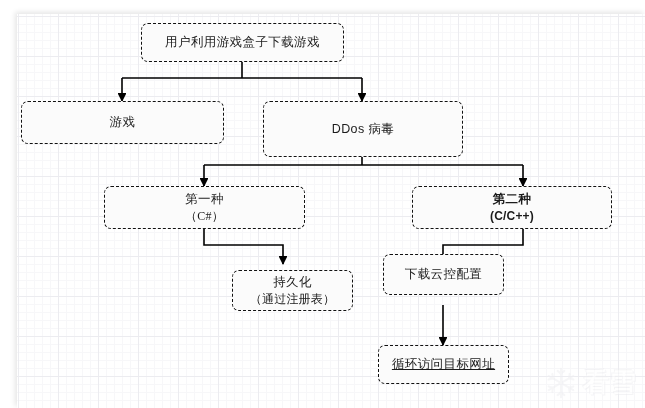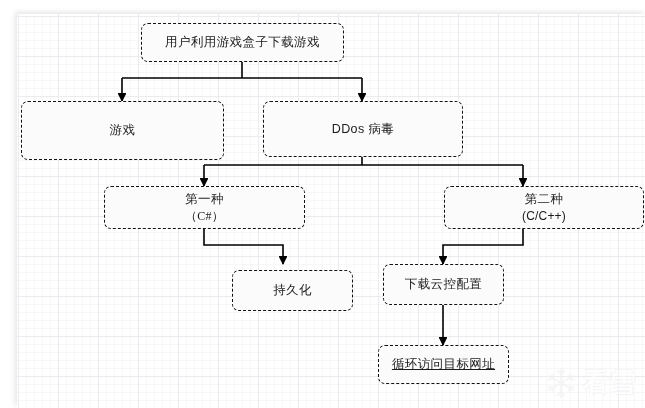--- a/index.html
+++ b/index.html
@@ -113,43 +113,44 @@
       <path d="M 523 228 L 523 245 L 443 245 L 443 264" marker-end="url(#arrow)"></path>
 
       <path d="M 443 305 L 443 345" marker-end="url(#arrow)"></path>
     </g>
   </svg>
 
   <div class="node" style="left:141px; top:23px; width:203px; height:39px;">
     <div>用户利用游戏盒子下载游戏</div>
   </div>
 
-  <div class="node" style="left:21px; top:101px; width:203px; height:59px;">
+  <div class="node" style="left:21px; top:101px; width:203px; height:43px;">
     <div>游戏</div>
   </div>
 
   <div class="node" style="left:263px; top:101px; width:200px; height:56px;">
     <div>DDos  病毒</div>
   </div>
 
   <div class="node" style="left:104px; top:186px; width:201px; height:43px;font-family:Liberation Serif, serif;">
     <div>第一种</div>
     <div class="sub">（C#）</div>
   </div>
 
-  <div class="node" style="left:444px; top:186px; width:200px; height:43px;">
+  <div class="node" style="left:412px; top:186px; width:200px; height:43px;font-weight:bold;">
     <div>第二种</div>
     <div class="sub">(C/C++)</div>
   </div>
 
   <div class="node" style="left:232px; top:264px; width:121px; height:41px;margin-top:6px;">
     <div>持久化</div>
+    <div class="sub">（通过注册表）</div>
   </div>
 
-  <div class="node" style="left:383px; top:264px; width:121px; height:41px;">
+  <div class="node" style="left:383px; top:254px; width:121px; height:41px;">
     <div>下载云控配置</div>
   </div>
 
   <div class="node" style="left:378px; top:345px; width:131px; height:39px;text-decoration:underline;">
     <div>循环访问目标网址</div>
   </div>
 
   <div id="watermark">
     <svg width="34" height="34" viewBox="0 0 24 24">
       <g stroke="#efeff2" stroke-width="1.5" stroke-linecap="round" fill="none">

